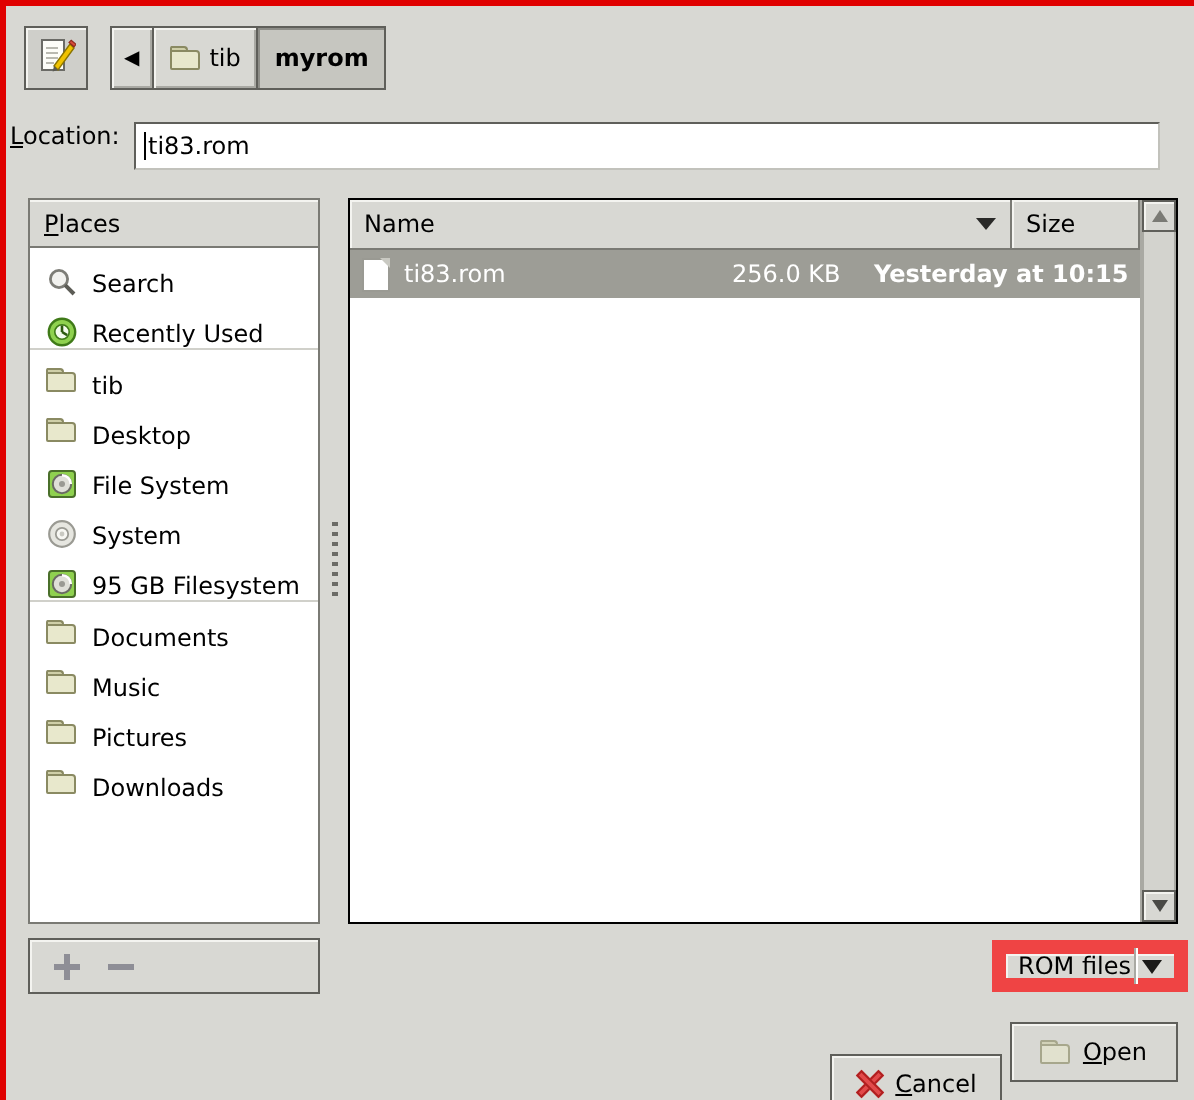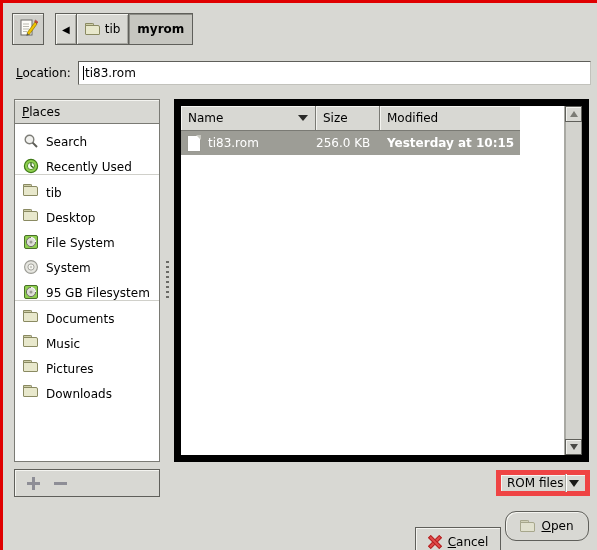--- a/index.html
+++ b/index.html
@@ -98,23 +98,23 @@
     left: 0; top: 2px;
     width: 13px; height: 8px;
     background: #e8e8cc;
     border: 1px solid #8a8a62;
     border-radius: 0 2px 1px 1px;
   }
 
   
   #locrow {
     position: absolute;
-    left: 13px; top: 58px;
+    left: 2px; top: 58px;
     width: 575px; height: 24px;
-    display: flex; align-items: center;
+    display: flex; align-items: flex-start;
   }
   #loclabel { width: 62px; font-size: 12px; }
   #locfield {
     flex: 1;
     height: 24px;
     box-sizing: border-box;
     background: #ffffff;
     border: 1px solid #5f5f5a;
     border-right-color: #c2c2bc;
     border-bottom-color: #c2c2bc;
@@ -168,24 +168,23 @@
   }
   #grip { width: 3px; height: 40px; background:
      repeating-linear-gradient(to bottom, #6b6b66 0 2px, transparent 2px 5px); }
 
   #filepane {
     position: absolute;
     left: 171px; top: 96px;
     width: 415px; height: 363px;
     box-sizing: border-box;
     background: #ffffff;
-    border: 7px solid #000000;
+    border: 1px solid #000000;
     overflow: hidden;
     display: flex;
-    gap: 44px;
   }
   #listcol { flex: 1; min-width: 0; display: flex; flex-direction: column; }
   #colhead {
     height: 25px;
     display: flex;
     background: #d8d8d3;
     border-bottom: 1px solid #7a7a74;
     box-sizing: border-box;
   }
   .colh {
@@ -280,21 +279,21 @@
   .plusicon::before { left: 5px; top: 0; width: 3px; height: 13px; }
   .plusicon::after { left: 0; top: 5px; width: 13px; height: 3px; }
   .minusicon { width: 13px; height: 3px; background: #8e8e96; }
 
   #filterbtn {
     position: absolute;
     left: 493px; top: 467px;
     height: 26px;
     box-sizing: border-box;
     background: #d8d8d3;
-    border: 5px solid #ef4444;
+    border: 7px solid #ef4444;
     box-shadow: inset 1px 1px 0 #f4f4f0;
     display: flex; align-items: center;
     padding: 0 6px;
     gap: 2px;
     font-size: 12px;
   }
   #filterbtn .divider { width: 1px; height: 18px; background: #ffffff; border-left: 1px solid #a9a9a3; }
   .caretdown { width: 0; height: 0; border-left: 5px solid transparent; border-right: 5px solid transparent; border-top: 7px solid #1a1a18; }
 
   .actbtn {
@@ -302,21 +301,21 @@
     height: 30px;
     box-sizing: border-box;
     background: #d8d8d3;
     border: 1px solid #5f5f5a;
     box-shadow: inset 1px 1px 0 #f4f4f0;
     display: flex; align-items: center; justify-content: center;
     gap: 6px;
     font-size: 12px;
   }
   #cancelbtn { left: 412px; top: 508px; width: 86px; margin-top: 16px; }
-  #openbtn   { left: 502px; top: 508px; width: 84px; border-radius: 11px; }
+  #openbtn   { left: 502px; top: 508px; width: 84px; }
 
   .xicon { position: relative; width: 14px; height: 14px; }
   .xicon::before, .xicon::after {
     content: ""; position: absolute;
     left: 5px; top: -1px; width: 4px; height: 16px;
     background: #e24a4a;
     border: 1px solid #b02020;
     box-sizing: border-box;
   }
   .xicon::before { transform: rotate(45deg); }
@@ -464,23 +463,20 @@
   <div id="filepane">
     <div id="listcol">
       <div id="colhead">
         <div class="colh name">
           <span>Name</span>
           <span class="sortmark"></span>
         </div>
         <div class="colh size">
           <span>Size</span>
         </div>
-        <div class="colh mod">
-          <span>Modified</span>
-        </div>
       </div>
       <div id="rows">
         <div class="frow">
           <div class="c-name">
             <span class="fileicon"></span>
             <span>ti83.rom</span>
           </div>
           <div class="c-size">256.0 KB</div>
           <div class="c-mod">Yesterday at 10:15</div>
         </div>

